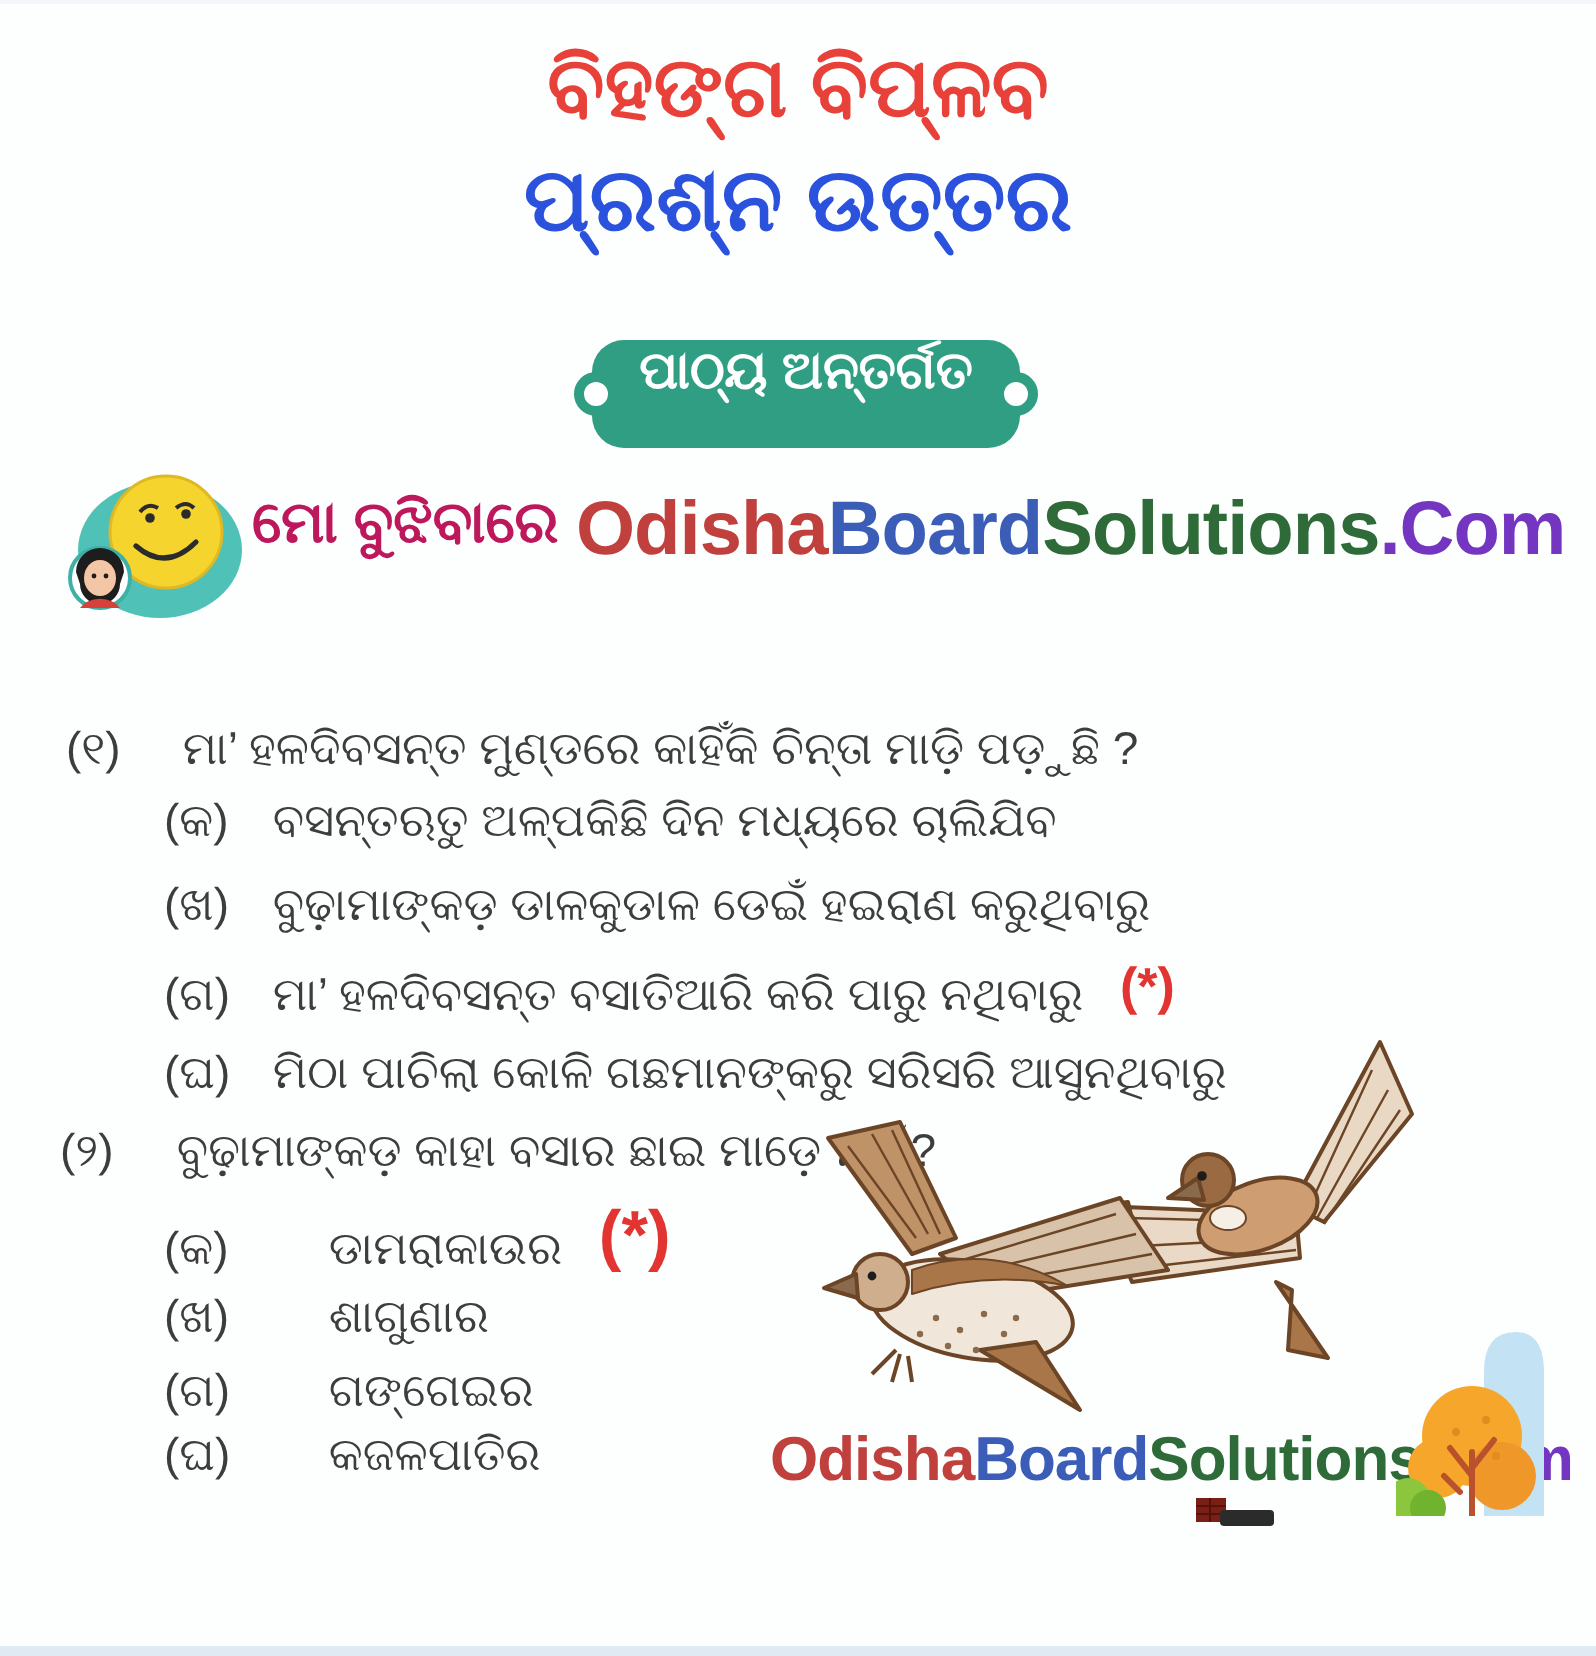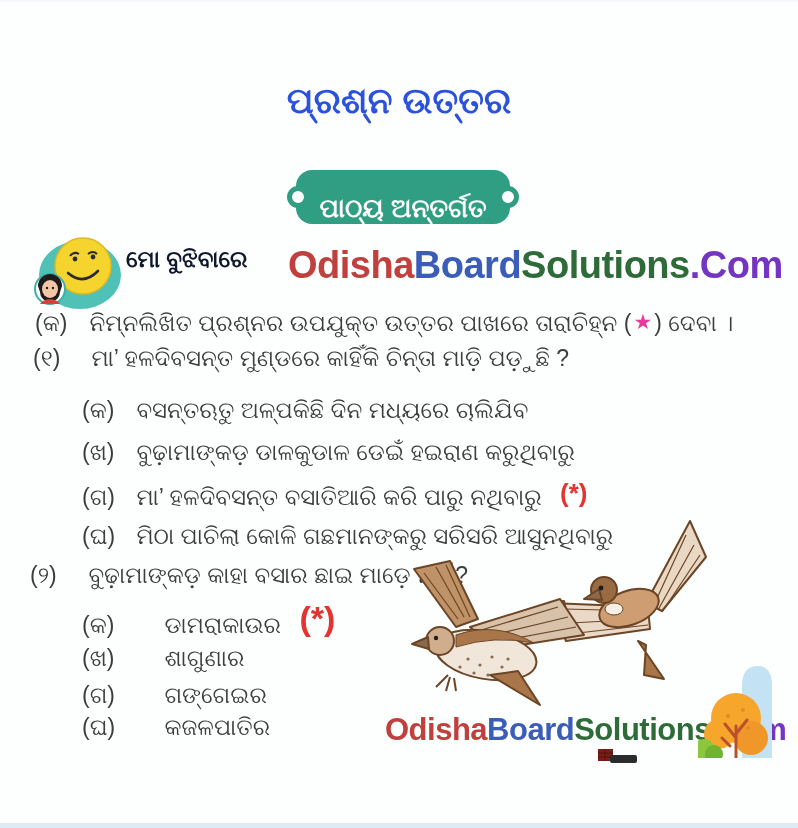--- a/index.html
+++ b/index.html
@@ -11,41 +11,41 @@
     border-top:2px solid #f3f7fa;
   }
   .bottom-strip { position:absolute; left:0; bottom:0; width:100%; height:5px; background:#e0eaf3; }
 
   .main-title {
     position:absolute; top:14px; left:0; width:100%;
     text-align:center; color:#e8413a; font-size:42px; font-weight:bold; line-height:56px;
   }
   .sub-title {
     position:absolute; top:74px; left:0; width:100%;
-    text-align:center; color:#2b52dd; font-size:36px; font-weight:bold; line-height:50px;
+    text-align:center; color:#2b52dd; font-size:44px; font-weight:bold; line-height:50px;
   }
 
   .badge {
     position:absolute; left:296px; top:168px; width:214px; height:54px;
     background:#2f9e82; border-radius:16px; color:#ffffff;
-    display:flex; align-items:flex-end; justify-content:center;
+    display:flex; align-items:flex-start; justify-content:center;
     font-size:26px; font-weight:bold;
   }
   .ring {
     position:absolute; width:22px; height:22px; border-radius:50%;
     background:#ffffff; border:5px solid #2f9e82; top:50%; transform:translateY(-50%);
   }
   .ring.left { left:-9px; }
   .ring.right { right:-9px; }
 
   .heading-row { position:absolute; left:0; top:228px; width:100%; height:82px; }
   .smiley { position:absolute; left:30px; top:0; }
   .sec-heading {
     position:absolute; left:126px; top:16px;
-    color:#0f172a; font-size:23px; font-weight:bold;
+    color:#be185d; font-size:29px; font-weight:bold;
   }
   .wordmark { font-weight:bold; white-space:nowrap; letter-spacing:-0.5px; }
   .wordmark .o { color:#c0403d; }
   .wordmark .b { color:#3b5db8; }
   .wordmark .s { color:#2e6b38; }
   .wordmark .c { color:#7436c0; }
   .wm-top { position:absolute; left:288px; top:14px; font-size:38px; }
   .wm-bottom { position:absolute; left:385px; top:710px; font-size:31px; }
 
   .line { position:absolute; color:#3d3d3d; font-size:23px; white-space:nowrap; }
@@ -61,20 +61,21 @@
 
   .birds { position:absolute; left:398px; top:505px; }
   .trees { position:absolute; left:698px; top:656px; }
   .brick { position:absolute; left:598px; top:747px; }
 </style>
 </head>
 <body>
 
 <div class="page">
 
+  <div class="main-title">ବିହଙ୍ଗ ବିପ୍ଳବ</div>
   <div class="sub-title">ପ୍ରଶ୍ନ ଉତ୍ତର</div>
 
   <div class="badge">
     <span class="ring left"></span>
     <span>ପାଠ୍ୟ ଅନ୍ତର୍ଗତ</span>
     <span class="ring right"></span>
   </div>
 
   <div class="heading-row">
     <svg class="smiley" width="92" height="82" viewBox="0 0 92 82">
@@ -90,26 +91,22 @@
       <path d="M8 56 a12 12 0 0 1 24 0 l-2 6 a10 10 0 0 1 -20 0 z" fill="#1d1d1d"></path>
       <ellipse cx="20" cy="59" rx="8" ry="9" fill="#f3c6a5"></ellipse>
       <circle cx="17" cy="58" r="1.2" fill="#1d1d1d"></circle>
       <circle cx="23" cy="58" r="1.2" fill="#1d1d1d"></circle>
       <path d="M10 74 a11 8 0 0 1 20 0 z" fill="#d8403a"></path>
     </svg>
     <span class="sec-heading">ମୋ ବୁଝିବାରେ</span>
     <span class="wordmark wm-top"><span class="o">Odisha</span><span class="b">Board</span><span class="s">Solutions</span><span class="c">.Com</span></span>
   </div>
 
-  <div class="line" style="left:35px; top:308px;">
-    <span class="opt-label">(କ)</span>
-    <span>ନିମ୍ନଲିଖିତ ପ୍ରଶ୍ନର ଉପଯୁକ୍ତ ଉତ୍ତର ପାଖରେ ତାରାଚିହ୍ନ (</span><span class="star">★</span><span>) ଦେବା ।</span>
-  </div>
-
-  <div class="line" style="left:33px; top:343px;">
+
+  <div class="line" style="left:33px; top:359px;">
     <span class="qnum">(୧)</span>
     <span class="qtext">ମା’ ହଳଦିବସନ୍ତ ମୁଣ୍ଡରେ କାହିଁକି ଚିନ୍ତା ମାଡ଼ି ପଡ଼ୁଛି ?</span>
   </div>
 
   <div class="line" style="left:82px; top:395px;">
     <span class="opt-label">(କ)</span>
     <span class="opt-text">ବସନ୍ତଋତୁ ଅଳ୍ପକିଛି ଦିନ ମଧ୍ୟରେ ଚାଲିଯିବ</span>
   </div>
   <div class="line" style="left:82px; top:437px;">
     <span class="opt-label">(ଖ)</span>

